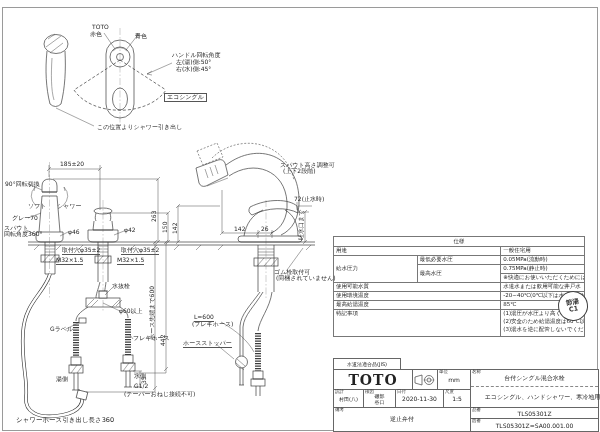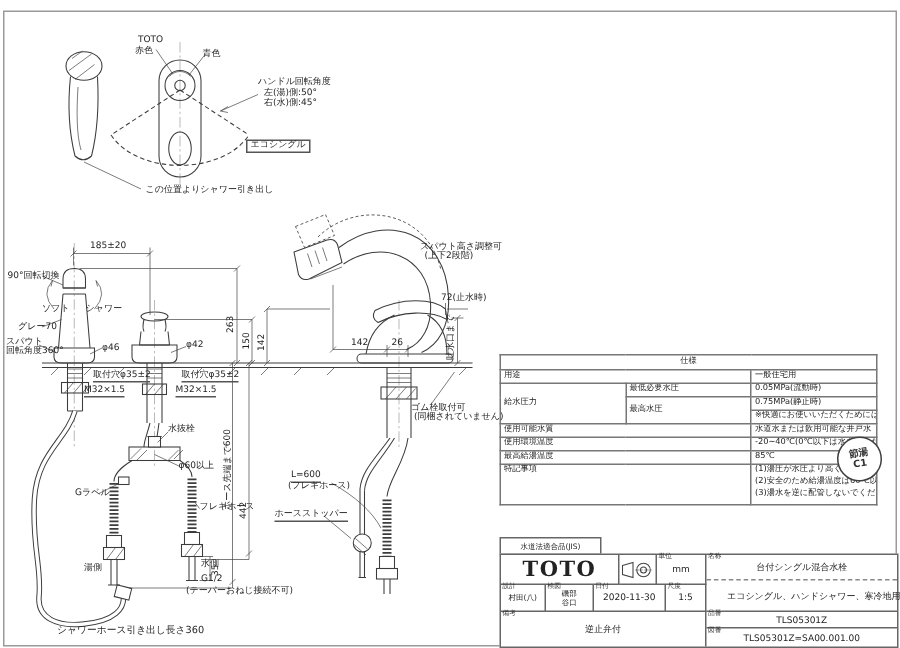--- a/index.html
+++ b/index.html
@@ -217,21 +217,21 @@
   <span class="lbl vlbl" style="left:160px;top:346px">442</span>
   <span class="lbl vlbl" style="left:141px;top:384px">35</span>
   <span class="lbl u" style="left:194px;top:314px">L=600</span>
   <span class="lbl" style="left:192px;top:321px">(フレキホース)</span>
   <span class="lbl u" style="left:183px;top:340px">ホースストッパー</span>
   <span class="lbl" style="left:56px;top:376px">湯側</span>
   <span class="lbl" style="left:134px;top:373px">水側</span>
   <span class="lbl" style="left:134px;top:383px">G1/2</span>
   <span class="lbl" style="left:124px;top:391px">(テーパーおねじ接続不可)</span>
 
-  <span class="lbl note-big" style="left:38px;top:417px">シャワーホース引き出し長さ360</span>
+  <span class="lbl note-big" style="left:16px;top:417px">シャワーホース引き出し長さ360</span>
 
   <table class="spec">
     <tbody>
         <tr>
           <td class="ttl" colspan="3">仕様</td>
         </tr>
     <tr>
       <td colspan="2" style="width:82px">用途</td>
       <td>一般住宅用</td>
     </tr>

